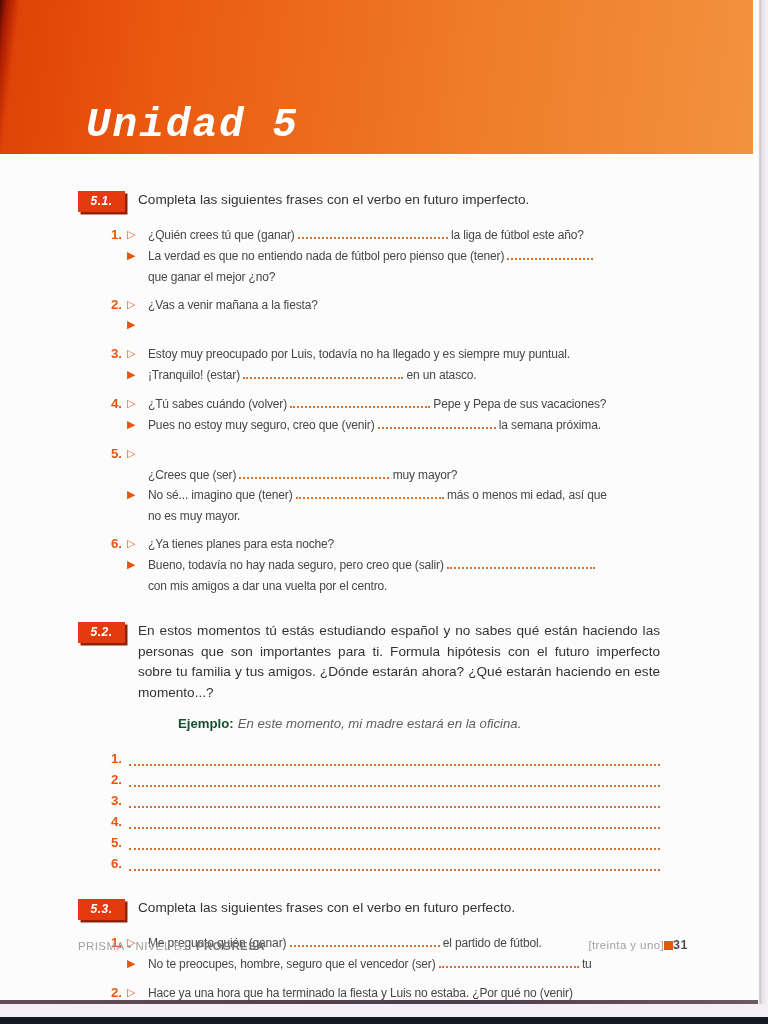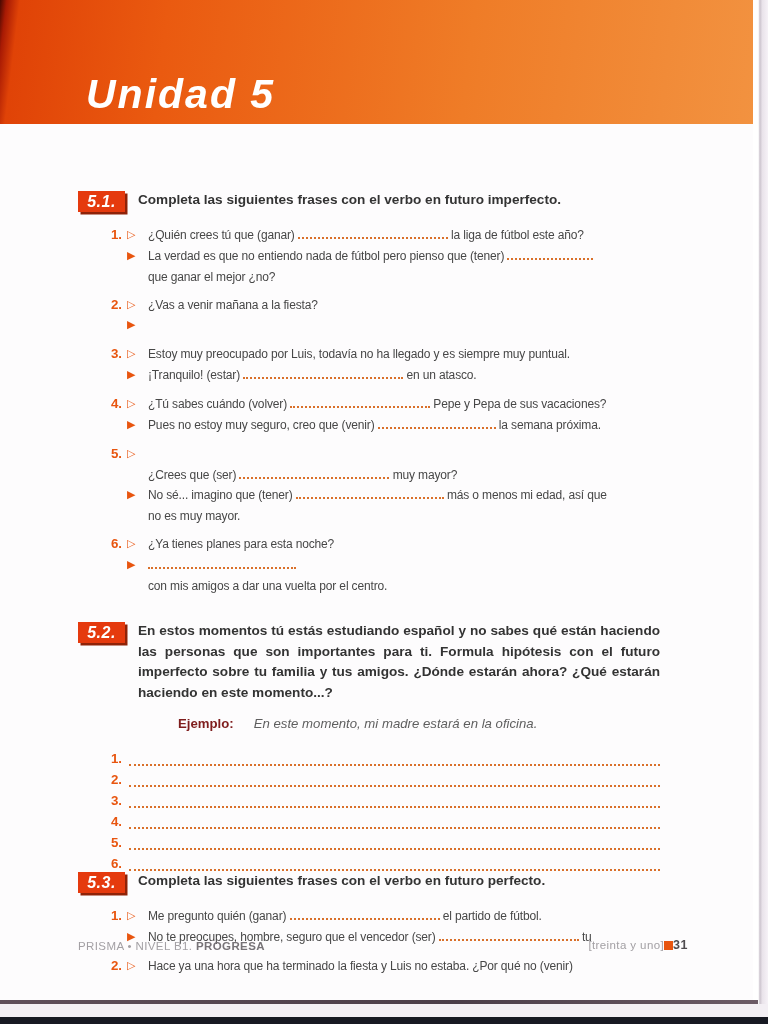--- a/index.html
+++ b/index.html
@@ -16,62 +16,63 @@
     position:absolute;top:0;right:0;width:15px;height:100%;
     background:linear-gradient(90deg,#ffffff 0 35%,#cbc3cd 46%,#e9e3ea 62%,#f6f2f7 100%);
   }
   
   .bottom-line{position:absolute;left:0;right:10px;top:1000px;height:4px;background:linear-gradient(90deg,#5f4e5a,#4a3c48 60%,#6b5a66);}
   .bottom-light{position:absolute;left:0;right:0;top:1004px;height:13px;background:#f3eff4;}
   .bottom-strip{position:absolute;left:0;right:0;bottom:0;height:7px;background:#171922;}
 
   
   .banner{
-    position:absolute;left:0;top:0;width:753px;height:124px;
+    position:absolute;left:0;top:0;width:753px;height:154px;
     background:linear-gradient(97deg,#470902 0%,#a81a04 0.9%,#e04307 2.6%,#ea5a10 22%,#ef7c27 62%,#f29240 100%);
+    font-family:Liberation Mono, monospace;
   }
   .banner h1{
     position:absolute;left:86px;bottom:6px;margin:0;
     color:#ffffff;font-size:41px;font-weight:800;font-style:italic;letter-spacing:2px;
   }
 
   .content{position:absolute;left:8px;top:150px;right:108px;padding:40px 0 0 70px;}
 
   section{display:block;}
   .sec-head{display:flex;align-items:flex-start;margin-bottom:13px;}
   .badge{
     flex:0 0 auto;width:47px;height:21px;margin-top:1px;
     background:#e53a0e;color:#ffffff;text-align:center;line-height:21px;
-    font-weight:bold;font-style:italic;font-size:16px;letter-spacing:.5px;
+    font-weight:bold;font-style:italic;font-size:12px;letter-spacing:.5px;
     box-shadow:2.5px 2.5px 0 #8f2208;
   }
   .sec-title{
-    margin-left:13px;color:#333333;font-weight:bold;font-size:13.6px;line-height:20.5px;
+    margin-left:13px;color:#333333;font-weight:normal;font-size:13.6px;line-height:20.5px;
   }
   .sec-title.justify{text-align:justify;}
 
   .items{margin:0;}
   .item{margin-bottom:8px;}
   .line{display:flex;align-items:baseline;line-height:20px;min-height:20px;}
   .gutter{flex:0 0 44px;text-align:right;padding-right:5px;color:#e8550f;font-weight:bold;font-size:13.3px;}
   .marker{flex:0 0 21px;font-family:"DejaVu Sans",sans-serif;font-size:11px;color:#e8550f;position:relative;top:-1px;}
   .text{flex:1;color:#474747;font-size:12px;letter-spacing:-0.15px;}
   .blank{display:inline-block;border-bottom:2px dotted #d9702a;height:11px;vertical-align:baseline;}
 
   .example{margin:10px 0 13px 100px;font-size:13.2px;}
-  .ex-label{color:#7f1d1d;font-weight:bold;margin-right:20px;}
+  .ex-label{color:#14532d;font-weight:bold;margin-right:4px;}
   .ex-text{color:#5f5f5f;font-style:italic;}
 
   .writelines{margin:14px 0 0 28px;}
   .wline{display:flex;align-items:flex-end;height:21px;}
   .wnum{flex:0 0 16px;text-align:right;color:#e8550f;font-weight:bold;font-size:13.3px;line-height:15px;}
   .wrule{flex:1;border-bottom:2px dotted #d9702a;height:13px;margin-left:7px;}
 
   .sec-52{margin-top:25px;}
-  .sec-53{}
+  .sec-53{margin-top:27px;}
 
   .footer{
     position:absolute;left:78px;right:80px;top:938px;
     display:flex;justify-content:space-between;align-items:flex-end;
     font-size:11.5px;letter-spacing:.4px;color:#a3a0a4;
   }
   .footer .left b{color:#777377;font-weight:bold;}
   .footer .right{display:flex;align-items:center;gap:0;}
   .page-square{width:9px;height:9px;background:#e8550f;display:inline-block;}
   .page-num{color:#4f4b4f;font-weight:bold;font-size:12.5px;letter-spacing:.5px;}
@@ -168,21 +169,21 @@
             </div>
             <div class="item">
               <div class="line">
                 <span class="gutter">6.</span>
                 <span class="marker">▷</span>
                 <span class="text"><span>¿Ya tienes planes para esta noche?</span></span>
               </div>
               <div class="line">
                 <span class="gutter"></span>
                 <span class="marker">▶</span>
-                <span class="text"><span class="blank" style="width: 148px;"></span></span>
+                <span class="text"><span>Bueno, todavía no hay nada seguro, pero creo que (salir) </span><span class="blank" style="width: 148px;"></span></span>
               </div>
               <div class="line">
                 <span class="gutter"></span>
                 <span class="marker"></span>
                 <span class="text"><span>con mis amigos a dar una vuelta por el centro.</span></span>
               </div>
             </div>
           </div>
         </section>
         <section class="sec-52">

